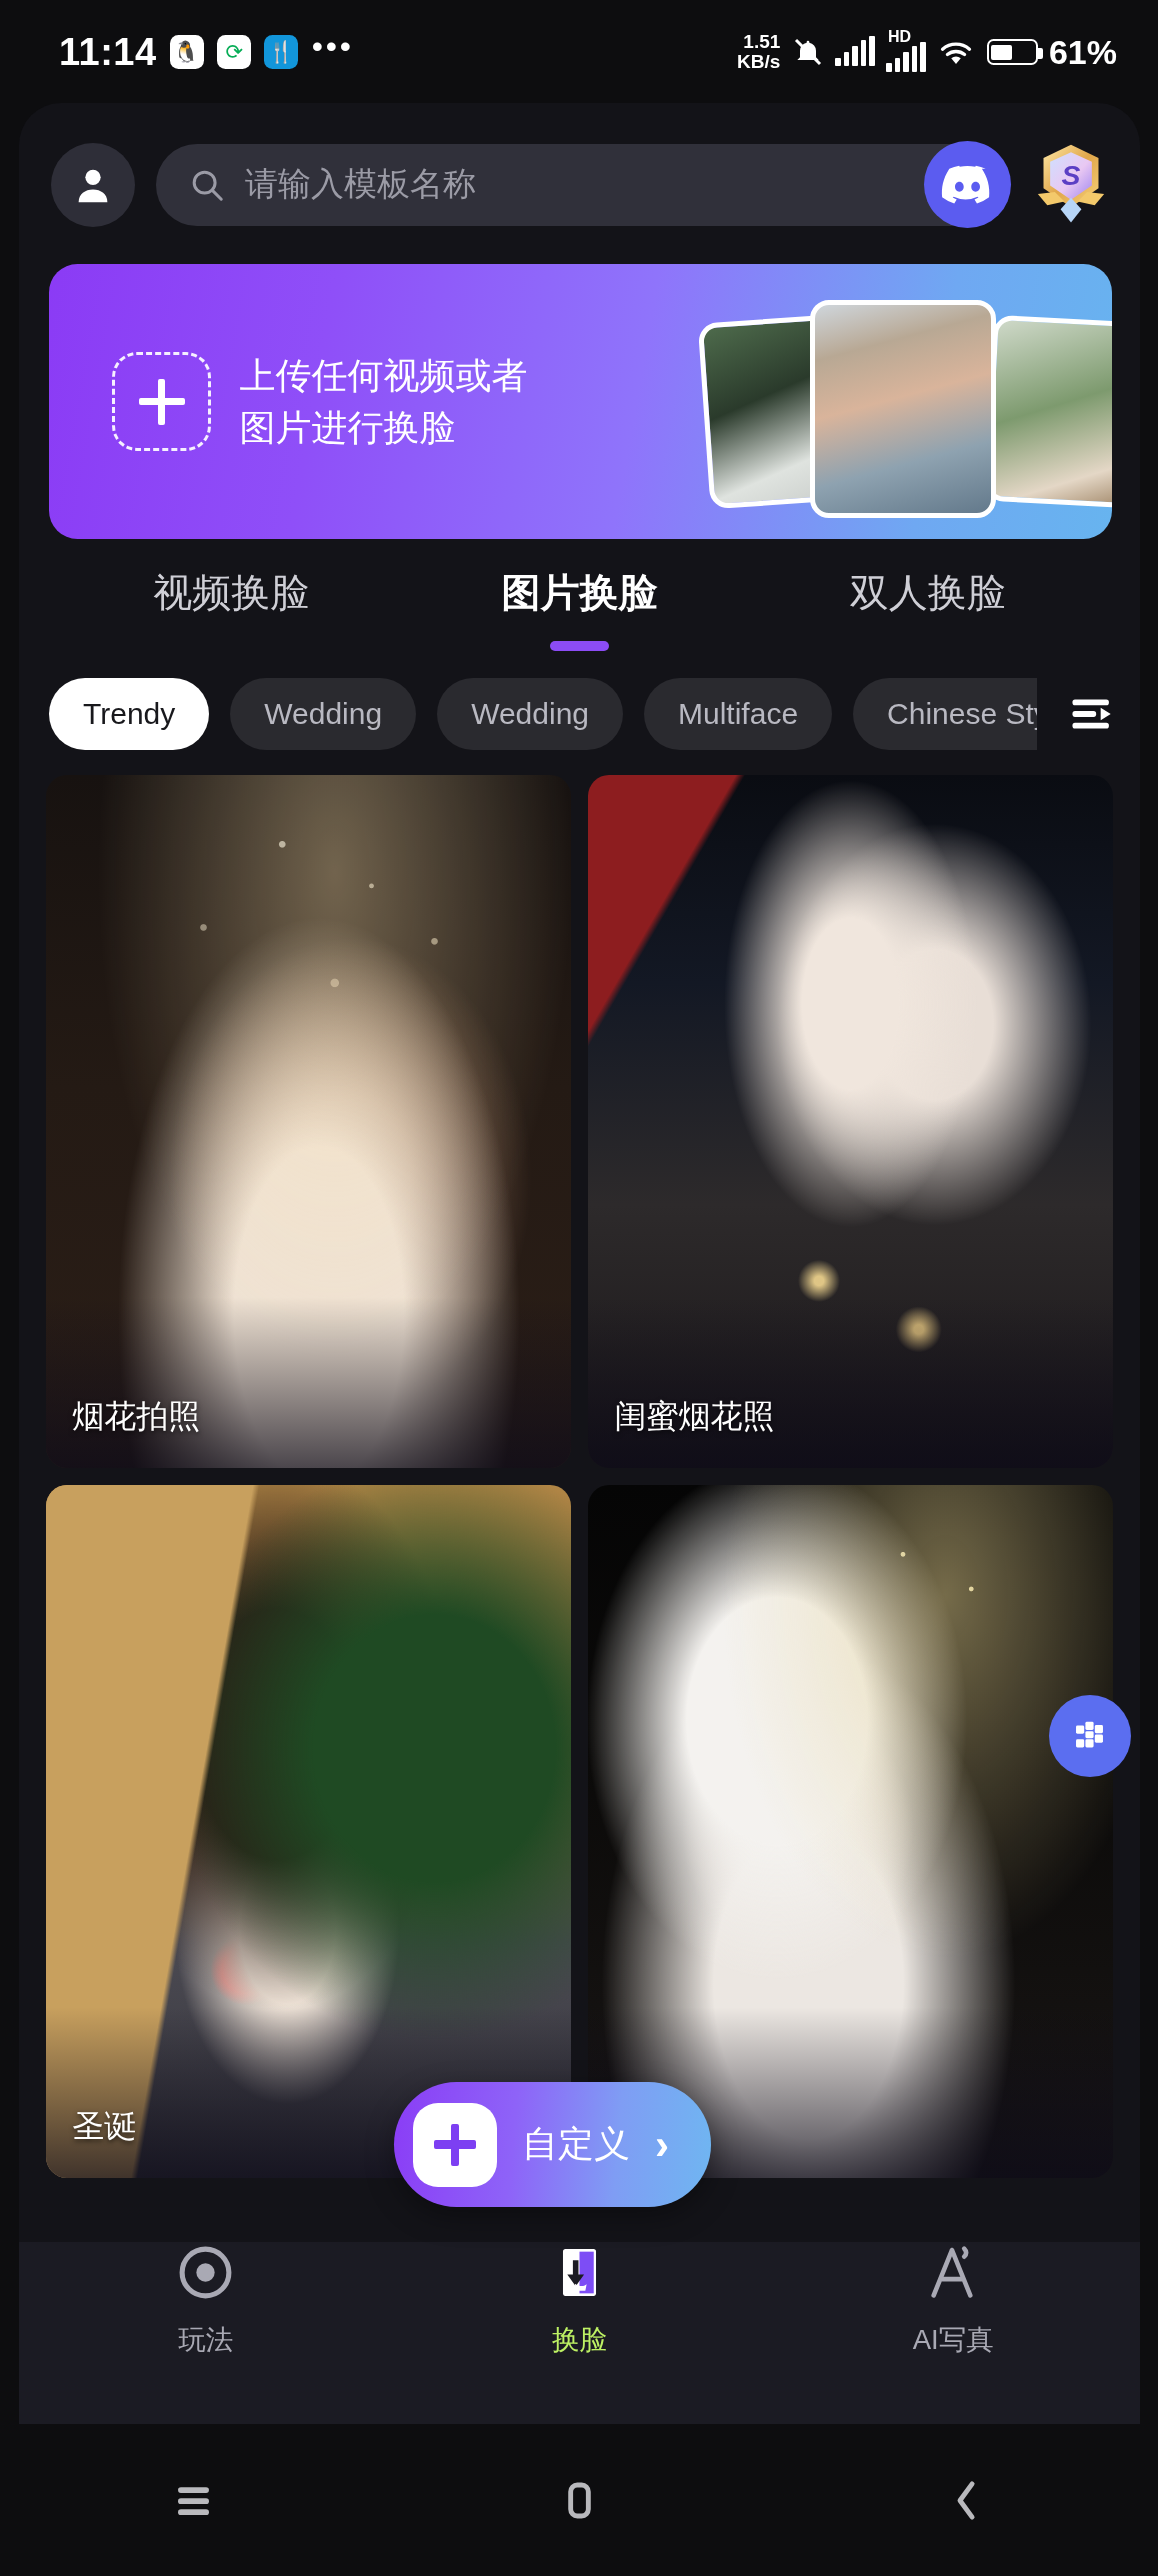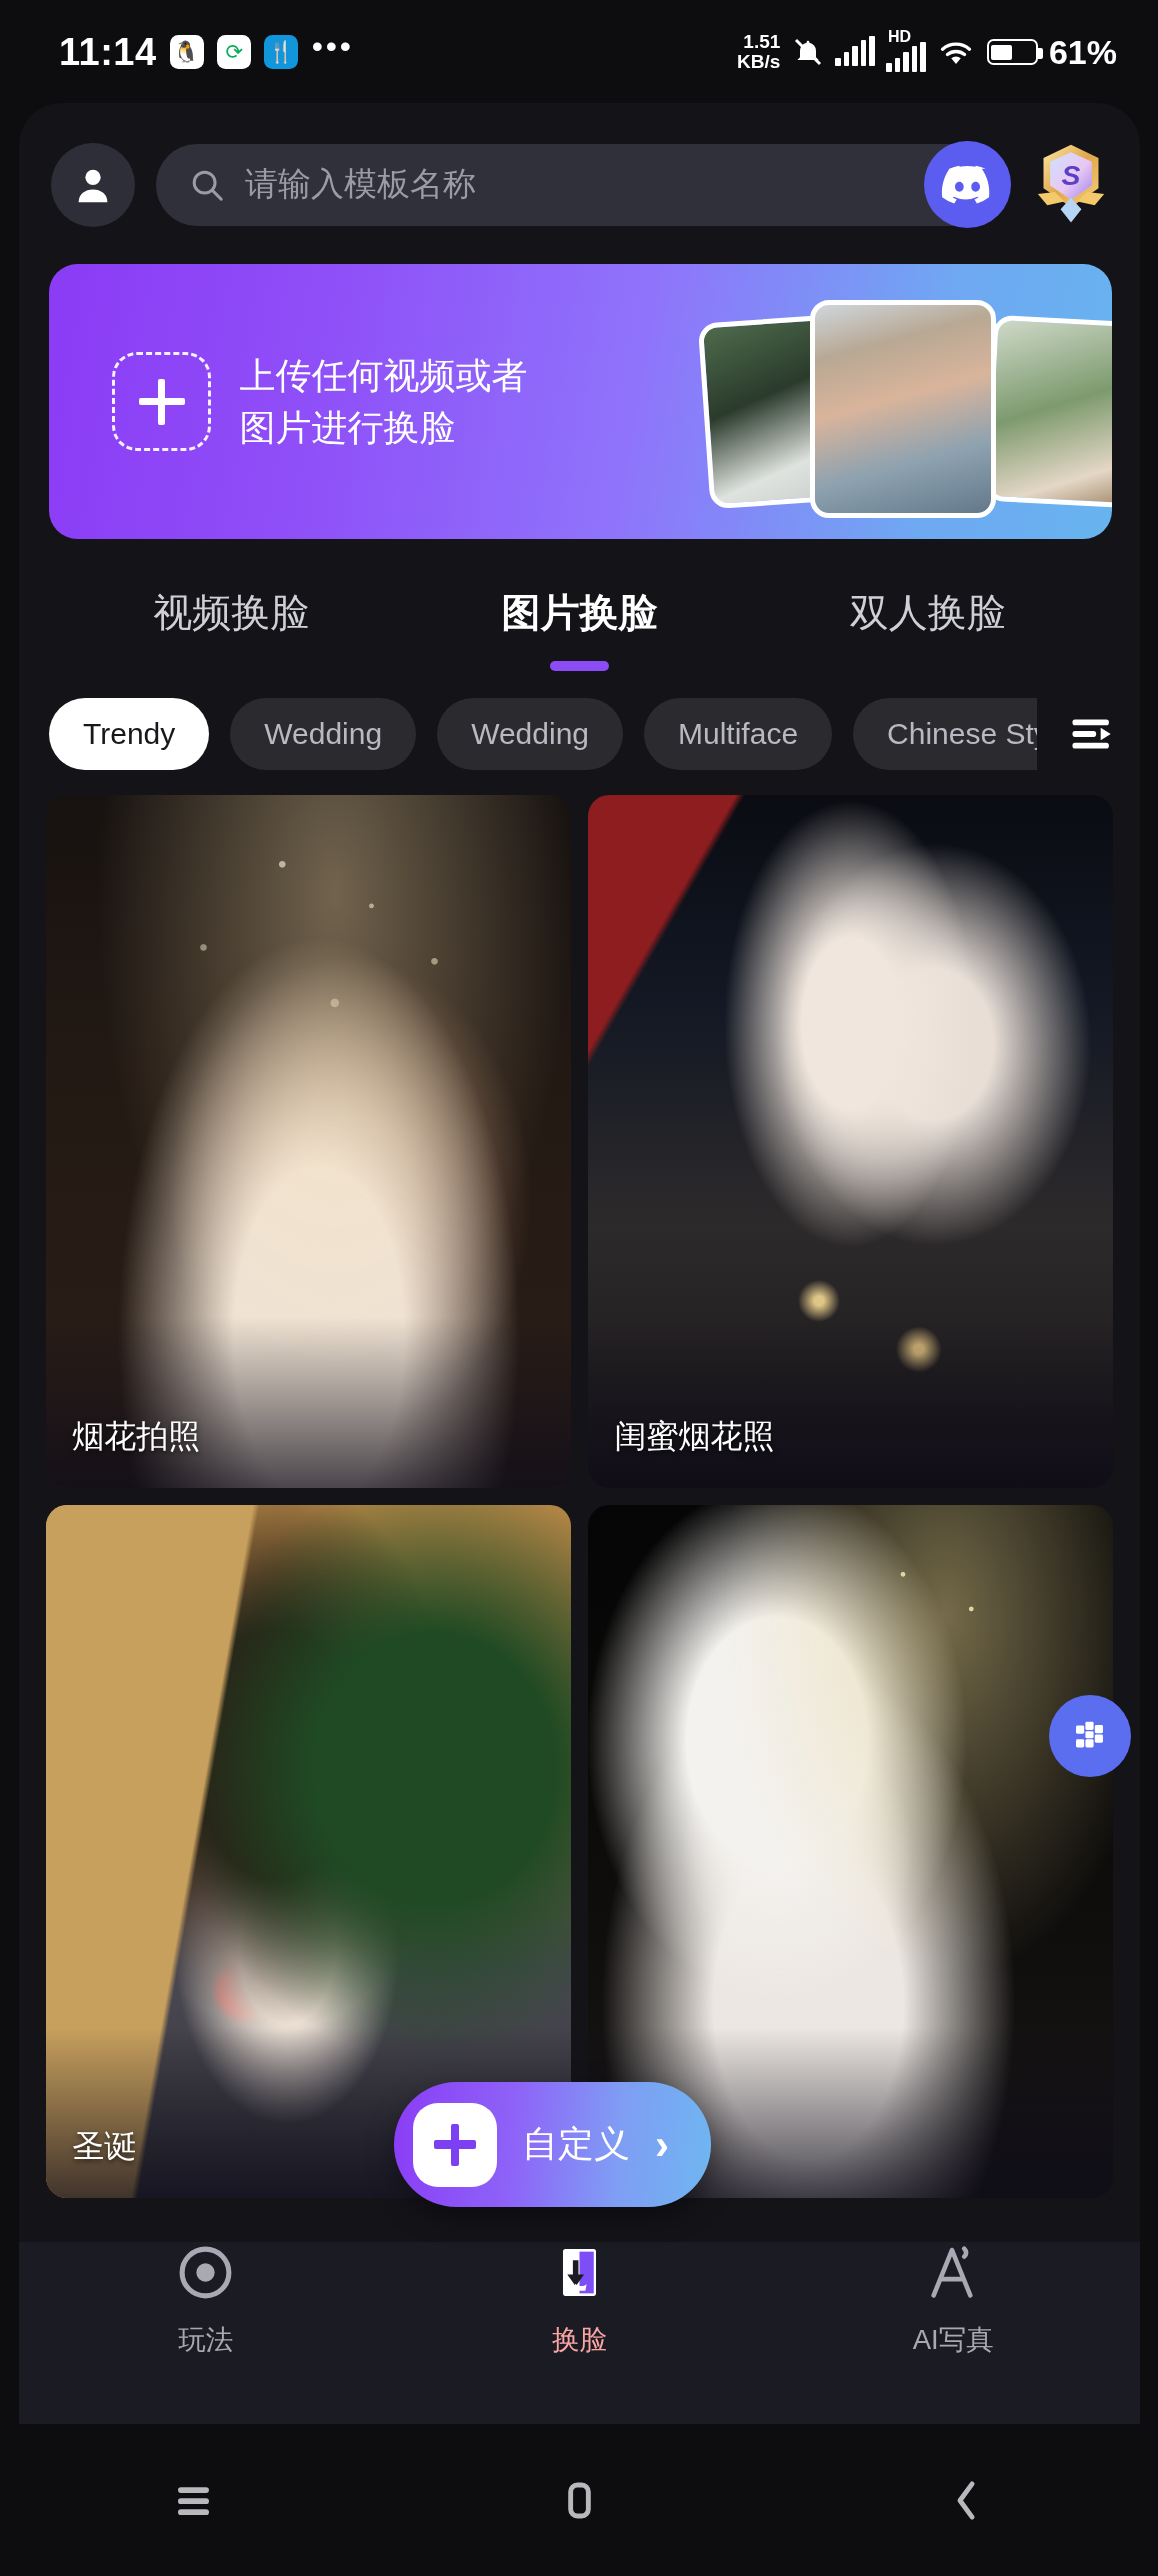--- a/index.html
+++ b/index.html
@@ -85,21 +85,21 @@
     position:absolute; border:5.7px solid #fff; border-radius:19px; overflow:hidden; background:#4a5b50;
   }
   .th1 { left:0px; top:25px; width:161px; height:186px; transform:rotate(-4deg);
     background:linear-gradient(160deg,#4e6b4c,#2a3a2b 40%,#dfe3df 75%,#c8ccc9);}
   .th2 { left:106px; top:7.6px; width:186px; height:218px; z-index:2;
     background:linear-gradient(165deg,#cfd6dc 0%,#b8a894 22%,#d9b49b 45%,#8ea2b0 72%,#63798b 100%);}
   .th3 { left:285px; top:26.6px; width:166px; height:186px; transform:rotate(3deg);
     background:linear-gradient(160deg,#cfd9c9,#7d9a6e 45%,#e4d7c6 80%,#9a7f5f);}
 
   
-  .tabs { display:flex; margin-top:47px; padding:0 38px; }
+  .tabs { display:flex; margin-top:27px; padding:0 38px; }
   .tab { flex:1; text-align:center; position:relative; }
   .tab-label { font-size:39px; color:#cfcfd6; font-weight:500; }
   .tab.active .tab-label { color:#ffffff; font-weight:700; }
   .tab-underline {
     width:59px; height:10.4px; border-radius:5.7px; background:#8c4cf5;
     margin:21px auto 0; visibility:hidden;
   }
   .tab.active .tab-underline { visibility:visible; }
 
   
@@ -186,21 +186,21 @@
 
   
   .bottombar {
     position:absolute; left:19px; bottom:152px; width:1121px; height:182px;
     background:#1b1b23; display:flex; 
   }
   .bt { flex:1; display:flex; flex-direction:column; align-items:center; gap:19px; }
   .bt-icon { height:61px; display:flex; align-items:center; justify-content:center; }
   .bt-icon svg { width:61px; height:61px; }
   .bt-label { font-size:27.5px; color:#a9a9b4; }
-  .bt.active .bt-label { color:#fca5a5; }
+  .bt.active .bt-label { color:#bef264; }
 
   
   .navbar {
     position:absolute; left:0; bottom:0; width:1159px; height:152px;
     display:flex; align-items:center; justify-content:space-around; background:#0d0d0f;
   }
   .nb { width:152px; height:95px; display:flex; align-items:center; justify-content:center; }
   .nb svg { width:53px; height:53px; }
 </style>
 </head>

